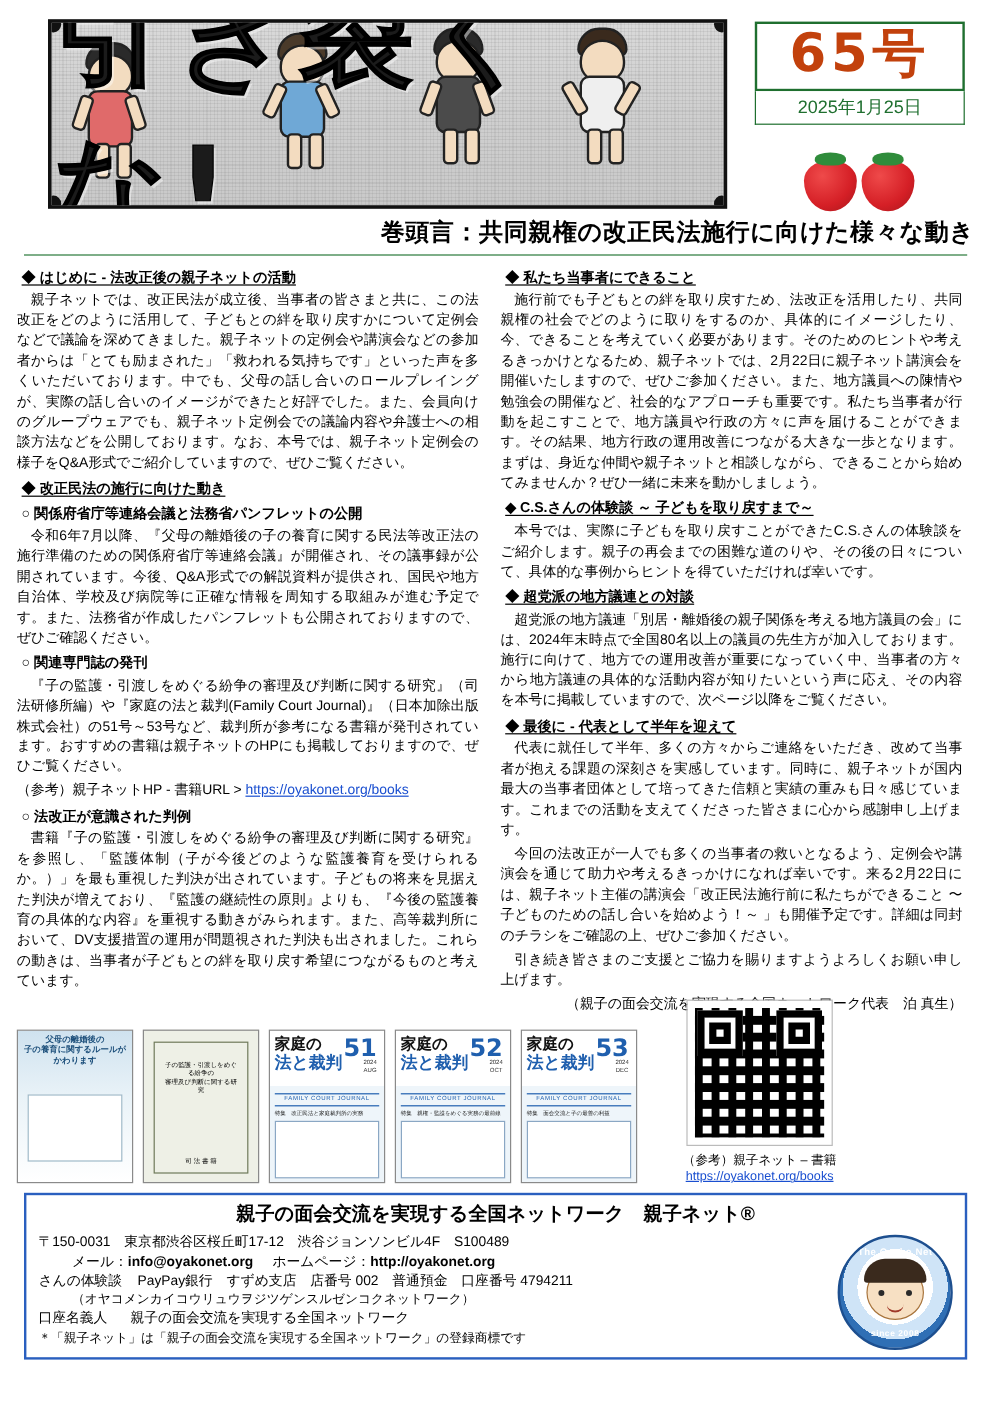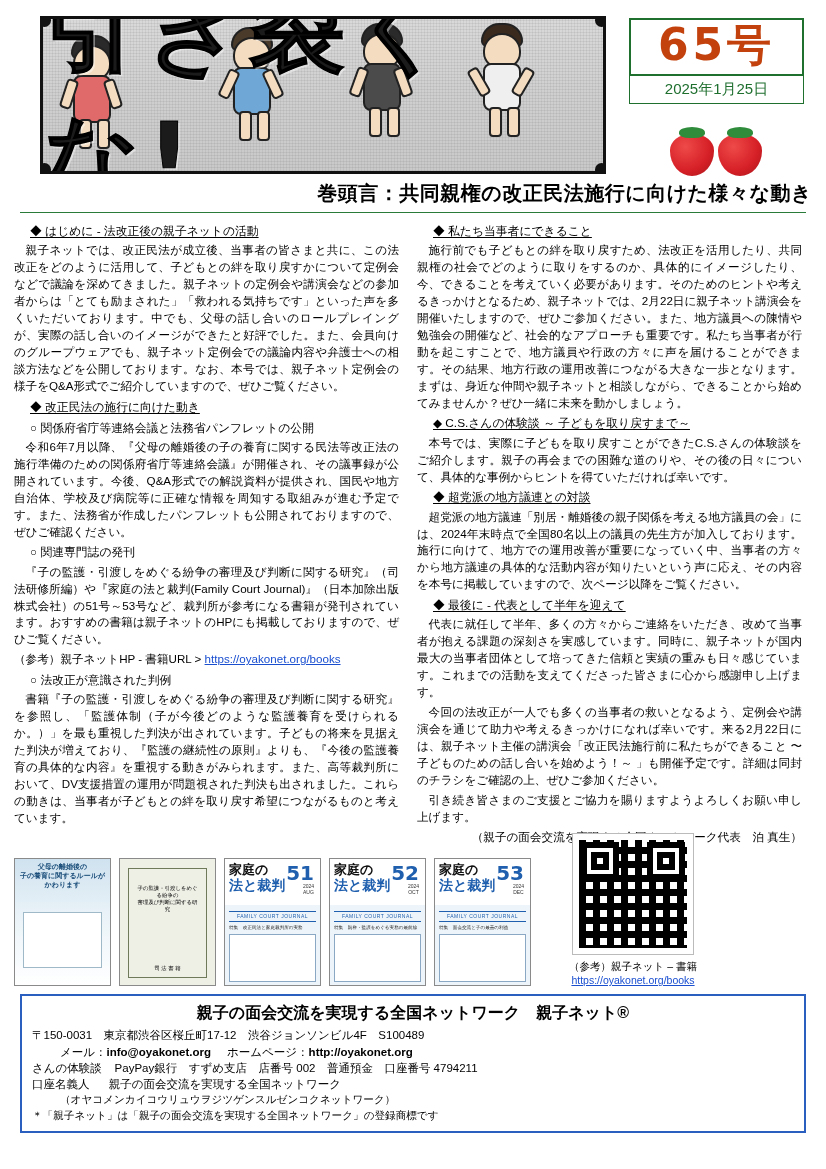--- a/index.html
+++ b/index.html
@@ -189,23 +189,23 @@
     display: flex;
     gap: 18px;
   }
   .col {
     width: 385px;
     font-size: 11.6px;
     line-height: 1.46;
     text-align: justify;
   }
   .sec-head {
-    font-weight: normal;
+    font-weight: bold;
     font-size: 11.8px;
-    margin: 4px 0 2px 16px;
+    margin: 4px 0 2px 4px;
     text-decoration: underline;
     text-underline-offset: 2px;
   }
   .sec-head.nounder { text-decoration: none; }
   .para {
     margin: 0 0 3px 0;
     text-indent: 1em;
   }
   .para.noind { text-indent: 0; }
   .para.right { text-align: right; text-indent: 0; }
@@ -634,23 +634,34 @@
     <div class="f-row f-ind">
       <span>メール：</span><b>info@oyakonet.org</b>
       &nbsp;&nbsp;&nbsp;
       <span>ホームページ：</span><b>http://oyakonet.org</b>
     </div>
     <div class="f-row">
       <span>さんの体験談</span>
       &nbsp;&nbsp;
       <span>PayPay銀行　すずめ支店　店番号 002　普通預金　口座番号 4794211</span>
     </div>
+    <div class="f-row f-ind f-note">（オヤコメンカイコウリュウヲジツゲンスルゼンコクネットワーク）</div>
     <div class="f-row">
       <span>口座名義人</span>
       &nbsp;&nbsp;&nbsp;&nbsp;
       <span>親子の面会交流を実現する全国ネットワーク</span>
     </div>
-    <div class="f-row f-ind f-note">（オヤコメンカイコウリュウヲジツゲンスルゼンコクネットワーク）</div>
     <div class="f-row f-note">＊「親子ネット」は「親子の面会交流を実現する全国ネットワーク」の登録商標です</div>
 
+    <div class="logo">
+      <div class="ltop">The Oyako Net</div>
+      <div class="face">
+        <div class="eyes">
+            <span></span>
+            <span></span>
+          </div>
+        <div class="mouth"></div>
+      </div>
+      <div class="lbot">since 2008</div>
+    </div>
   </div>
 
 </div>
 
 </body></html>

